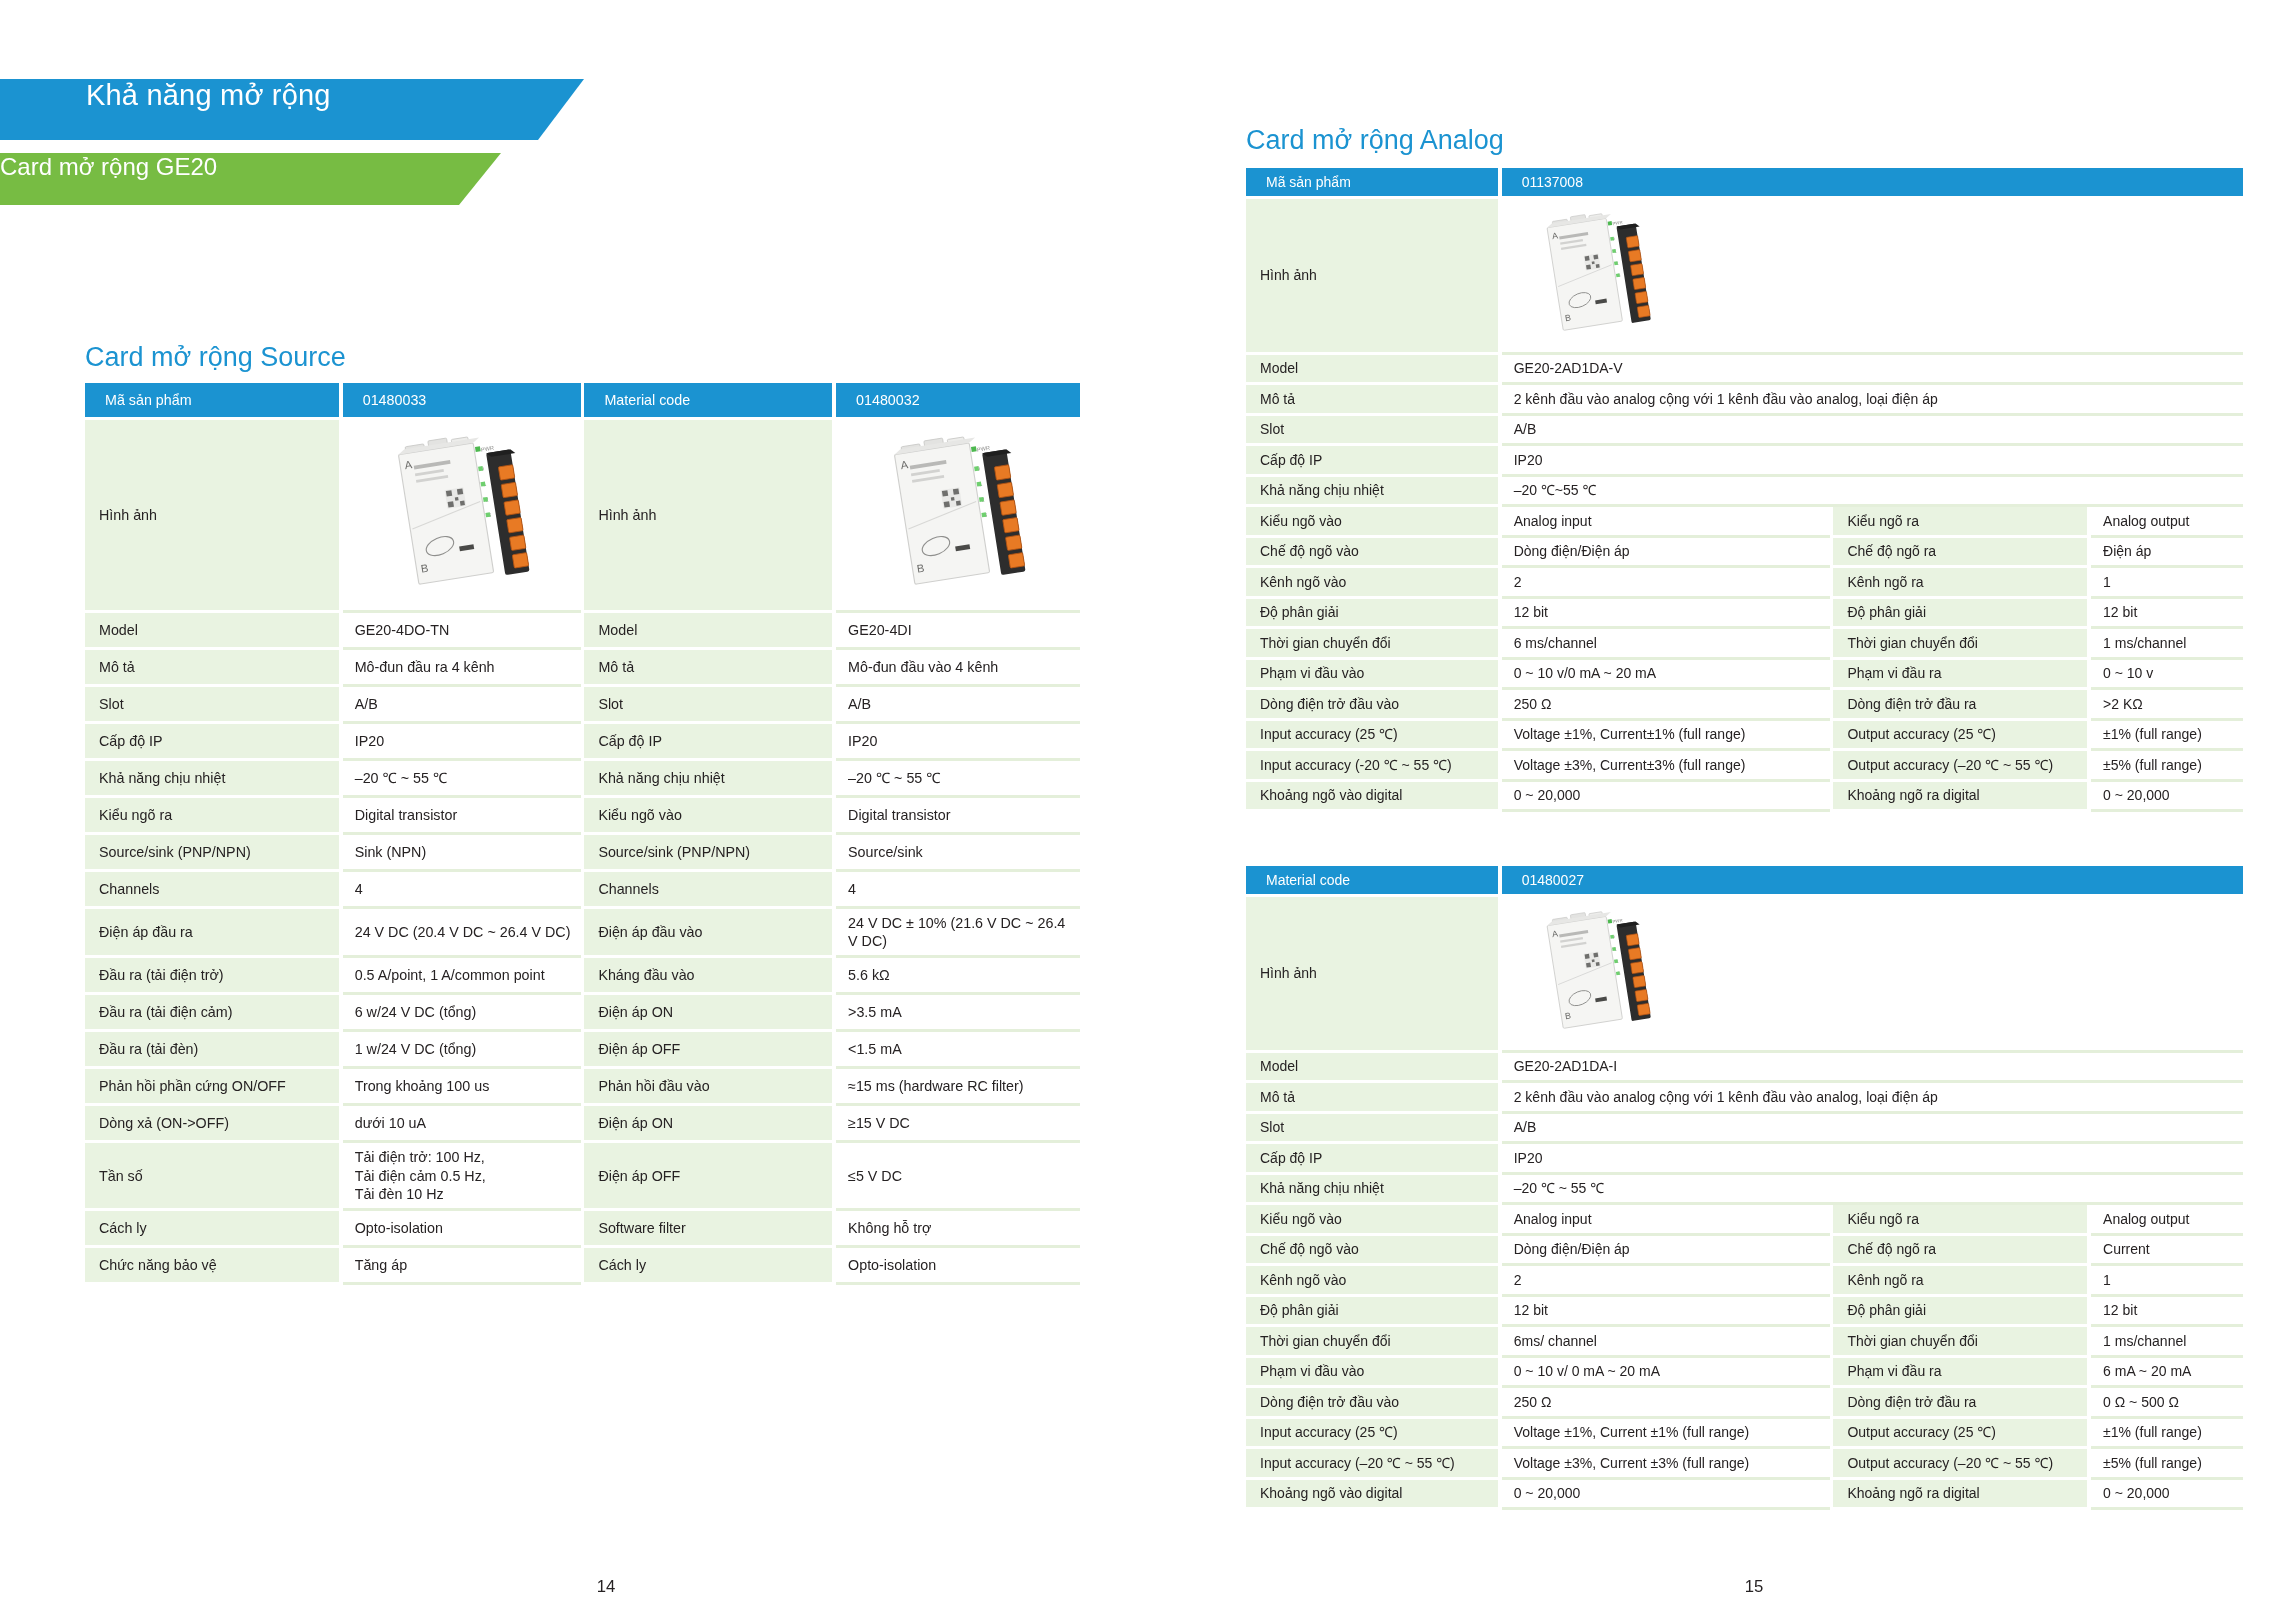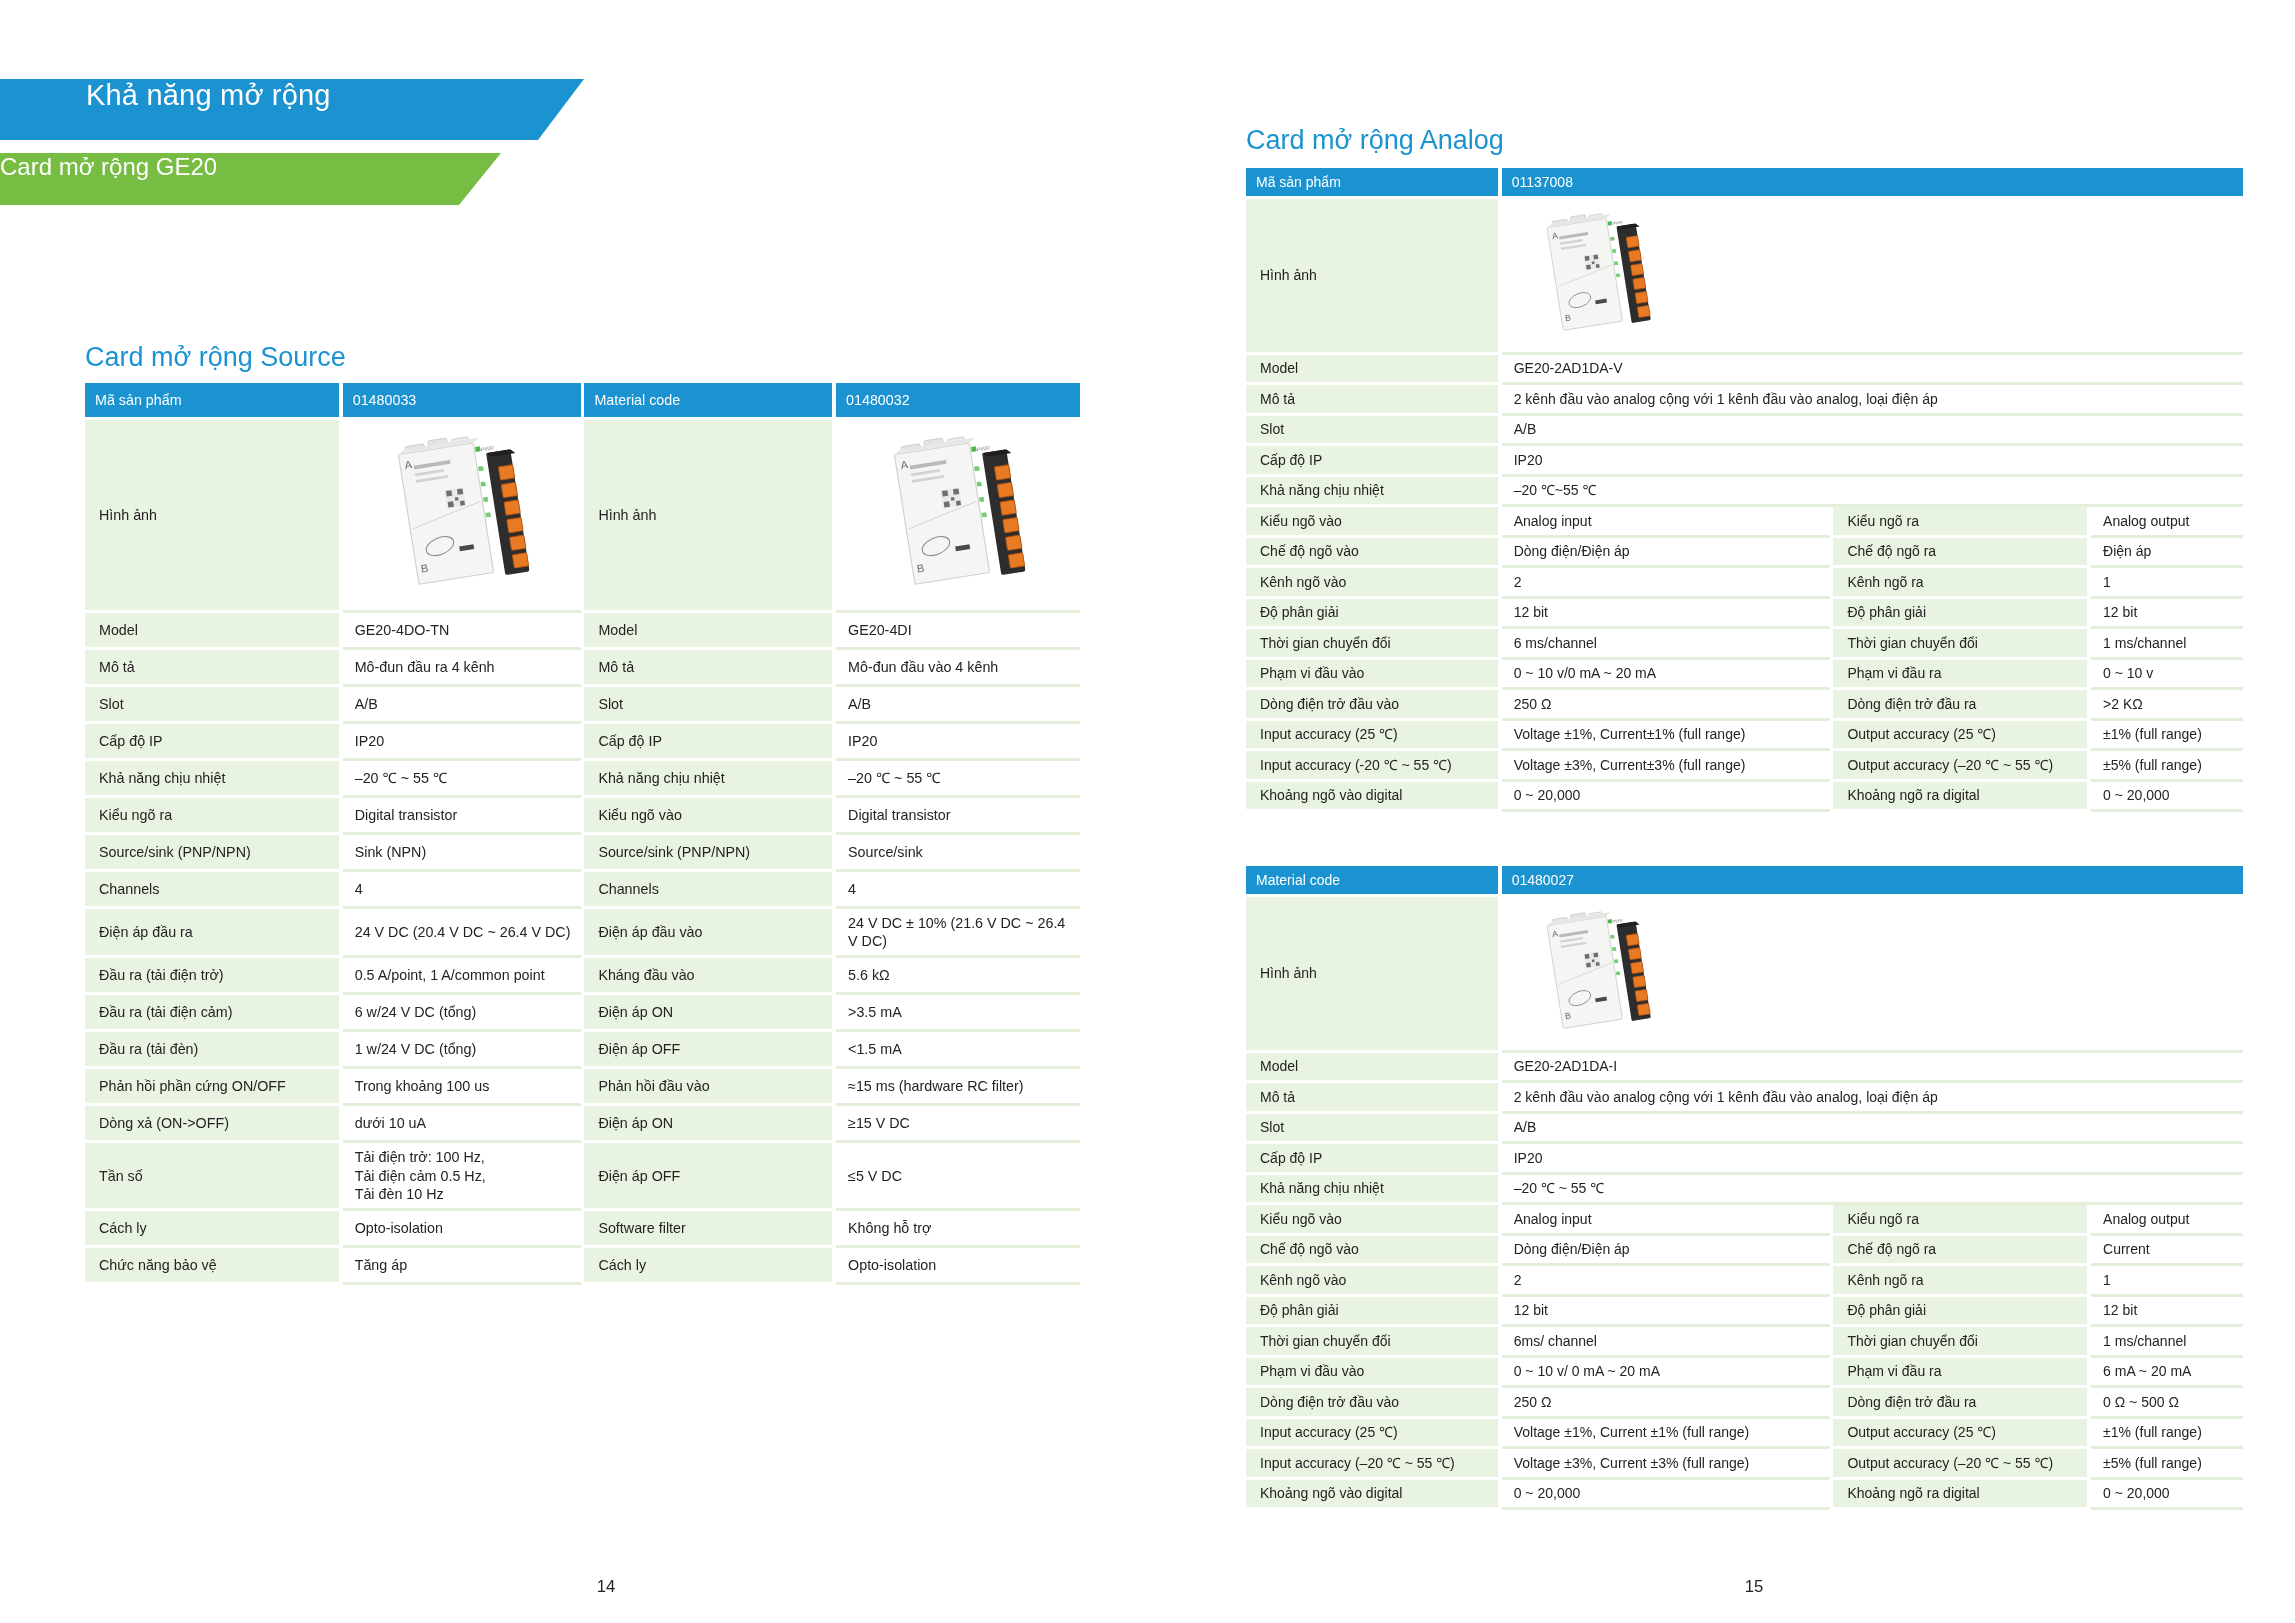--- a/index.html
+++ b/index.html
@@ -33,21 +33,21 @@
   .tbl-left{left:85px;top:383px;width:995px;}
   .tbl-rtop{left:1246px;top:168px;width:997px;}
   .tbl-rbot{left:1246px;top:866px;width:997px;}
   .row{display:grid;column-gap:3.7px;}
   .cols4L{grid-template-columns:254px 238px 248px 244px;}
   .cols2R{grid-template-columns:252px 741px;}
   .cols4R{grid-template-columns:252px 328px 254px 152px;}
   .tc{display:flex;align-items:center;box-sizing:border-box;line-height:1.3;white-space:pre-line;}
   .tbl-left .tc{font-size:14.3px;min-height:37px;}
   .tbl-rtop .tc,.tbl-rbot .tc{font-size:14px;min-height:30.5px;}
-  .th{background:var(--blue);color:#fff;border-bottom:3.7px solid #fff;padding-left:10px;}
+  .th{background:var(--blue);color:#fff;border-bottom:3.7px solid #fff;padding-left:20px;}
   .tl{background:var(--cell-green);border-bottom:3.7px solid #fff;padding:4.6px 4.6px 4.6px 14px;}
   .tv{background:#ffffff;border-bottom:3.7px solid var(--sep-green);padding:4.6px 4.6px 4.6px 12px;}
   .tv.img{justify-content:center;}
   .tbl-rtop .tv.img,.tbl-rbot .tv.img{justify-content:flex-start;padding-left:32px;}
   .tbl-left .img-cell{height:193px;}
   .tbl-rtop .img-cell,.tbl-rbot .img-cell{height:156px;}
   .mod-svg-l{height:178px;width:auto;}
   .mod-svg-r{height:141px;width:auto;}
   .hidden-defs{position:absolute;width:0;height:0;overflow:hidden;}
 </style>

